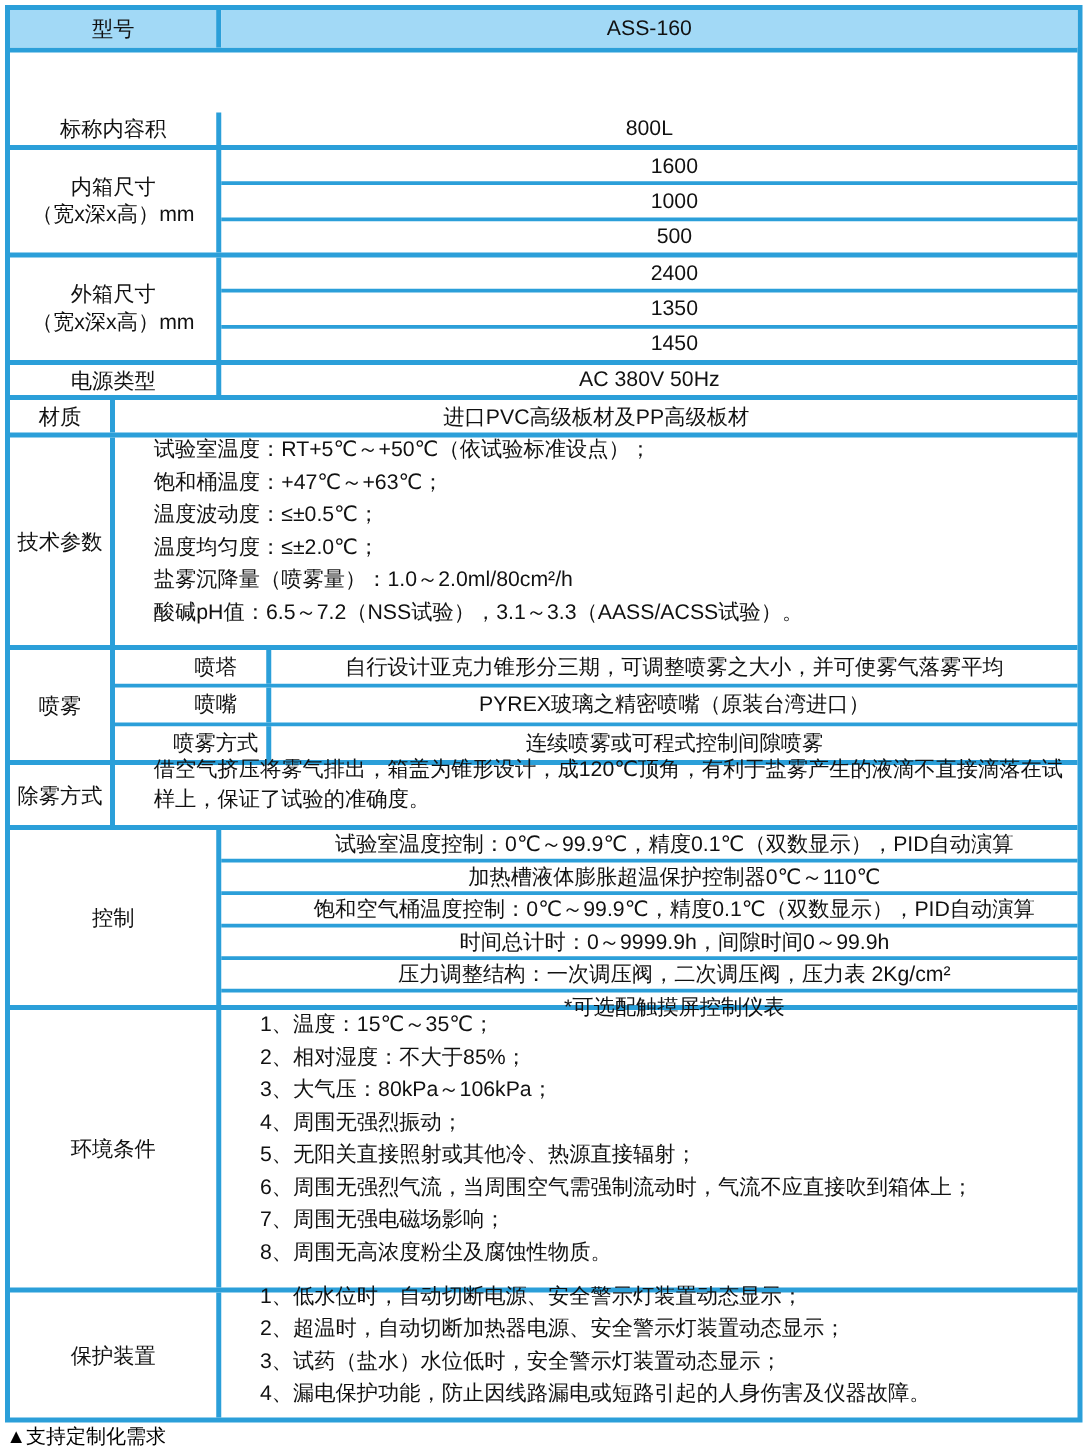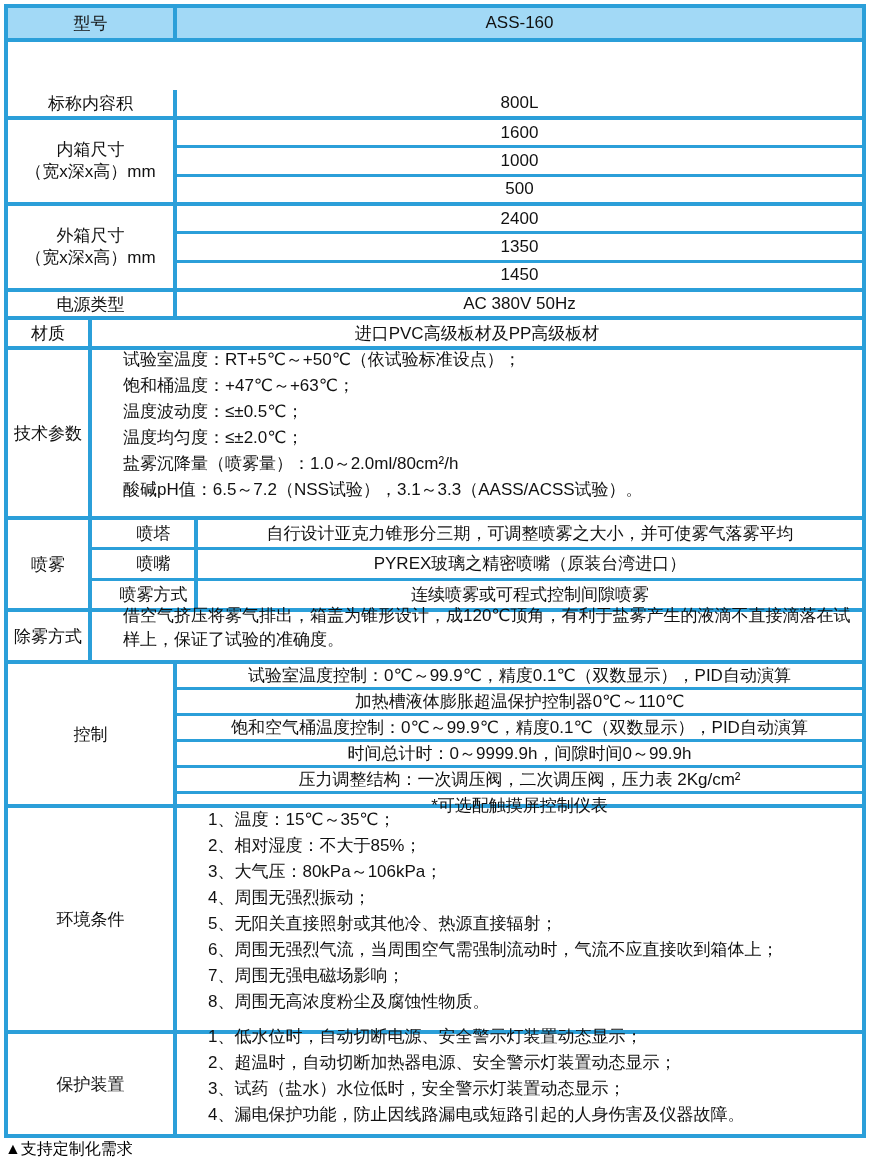--- a/index.html
+++ b/index.html
@@ -21,21 +21,21 @@
     position:absolute;left:4px;top:4px;width:862px;
     border:4px solid var(--bd);
     background:#ffffff;
   }
   .section{display:flex;border-bottom:4px solid var(--bd);align-items:stretch;}
   .section:last-child{border-bottom:none;}
   
   .cell{display:flex;align-items:center;justify-content:center;text-align:center;}
   .lbl-wide{width:169px;border-right:4px solid var(--bd);flex:none;flex-direction:column;}
   .lbl-narrow{width:84px;border-right:4px solid var(--bd);flex:none;flex-direction:column;}
-  .lbl-sub{width:85px;border-right:4px solid var(--bd);flex:none;margin-left:21px;}
+  .lbl-sub{width:85px;border-right:4px solid var(--bd);flex:none;}
   .val{flex:1;}
   .fillblue{background:var(--fill);}
   
   .h-title{height:30px;}
   .h-model{height:30px;}
   .h-volume{height:26px;margin-top:48px;}
   .h-size{height:82px;}
   .h-power{height:24px;}
   .h-material{height:26px;}
   .h-tech{height:166px;}
@@ -43,21 +43,21 @@
   .h-defog{height:48px;}
   .h-control{height:140px;}
   .h-env{height:222px;}
   .h-prot{height:100px;}
   
   .title-row{display:flex;align-items:center;background:var(--fill);
     padding-left:26px;border-bottom:4px solid var(--bd);}
   
   .stack{flex:1;display:flex;flex-direction:column;}
   .stack>.srow{flex:1;display:flex;align-items:center;justify-content:center;
-    border-bottom:3px solid var(--bd);}
+    border-bottom:3px solid var(--bd);padding-left:40px;}
   .stack>.srow:last-child{border-bottom:none;}
   .stack>.srow.split{justify-content:flex-start;}
   
   .lines{flex:1;display:flex;flex-direction:column;justify-content:center;
     padding:4px 8px 20px 7px;margin-left:24px;}
   .lines .ln{line-height:26px;white-space:nowrap;}
   .lines.tight .ln{line-height:24px;white-space:normal;}
   .ctrl-row{font-size:17px;}
   .small-lh{line-height:22px;}
   .footer-note{position:absolute;left:5px;top:1139px;font-size:16px;color:#000;}

